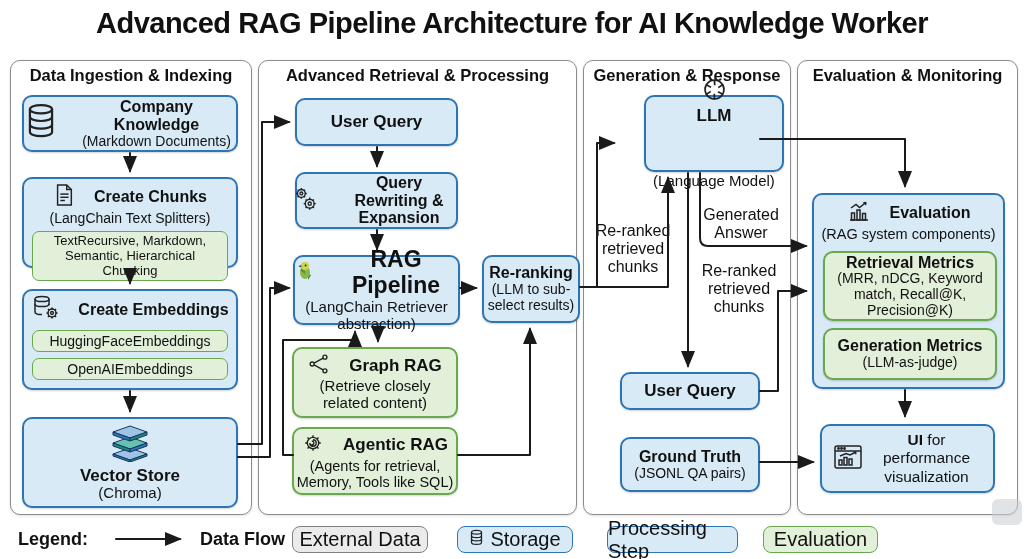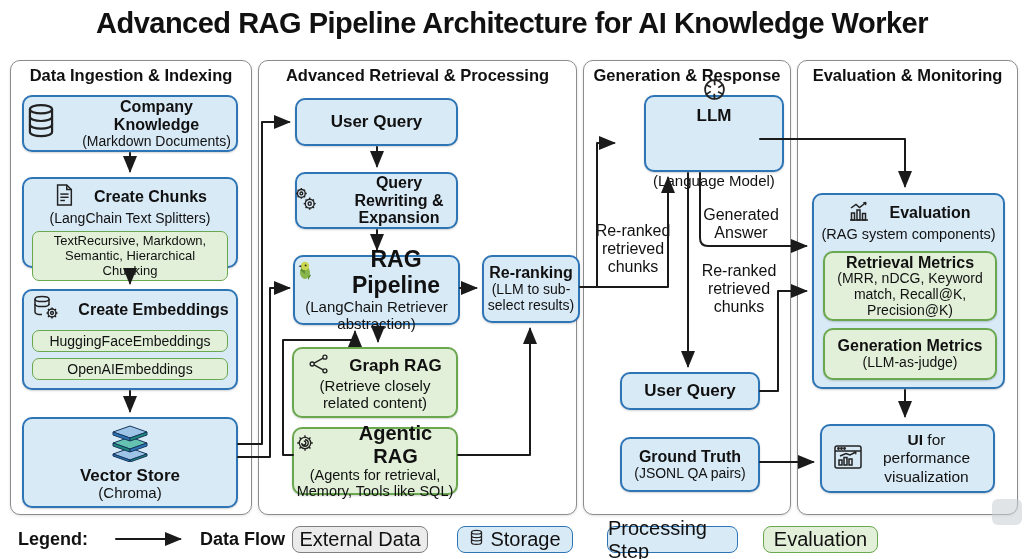--- a/index.html
+++ b/index.html
@@ -192,21 +192,21 @@
 
   <div class="box green" style="left:292px;top:427px;width:166px;height:68px;">
     <div class="irow">
       <span class="ic">
         <svg width="22" height="22" viewBox="0 0 24 24" fill="none" stroke="#222" stroke-width="1.5">
           <circle cx="12" cy="12" r="6.2"></circle>
           <path d="M12,3.5 v2.3 M12,18.2 v2.3 M3.5,12 h2.3 M18.2,12 h2.3 M6,6 l1.7,1.7 M16.3,16.3 L18,18 M18,6 l-1.7,1.7 M7.7,16.3 L6,18"></path>
           <path d="M12,8.5 a3.5,3.5 0 1 1 -3.5,3.5 a2.2,2.2 0 1 0 2.2,-2.2"></path>
         </svg>
       </span>
-      <span class="bt" style="font-size:20px;">Agentic RAG</span>
+      <span class="bt" style="font-size:17px;">Agentic RAG</span>
     </div>
     <div class="sub" style="font-size:14.5px;width:158px;">(Agents for retrieval, Memory, Tools like SQL)</div>
   </div>
 
   <div class="box" style="left:644px;top:95px;width:140px;height:77px;">
     <span class="ic">
       <svg width="25" height="25" viewBox="0 0 24 24" fill="none" stroke="#222" stroke-width="1.7">
         <g>
           <path d="M12,3 A9,9 0 0 1 19.8,7.5 L15.6,10.2"></path>
           <path d="M12,3 A9,9 0 0 1 19.8,7.5 L15.6,10.2" transform="rotate(60 12 12)"></path>

